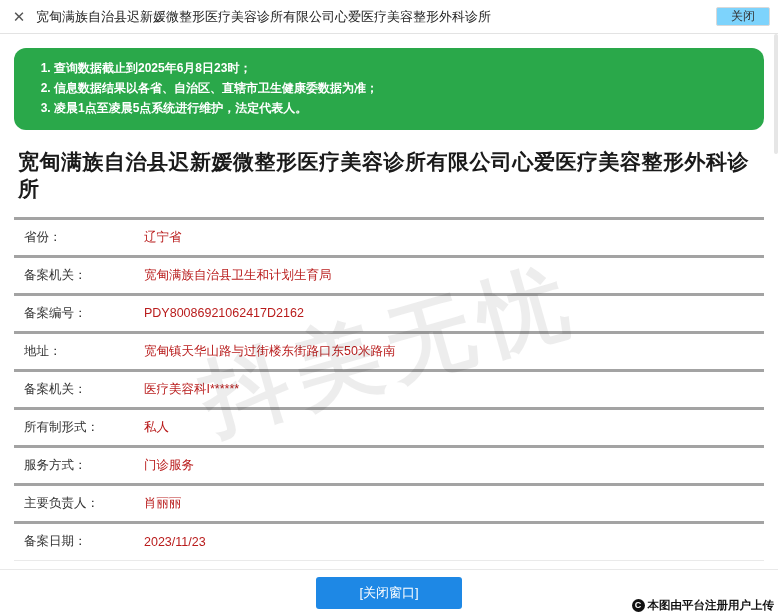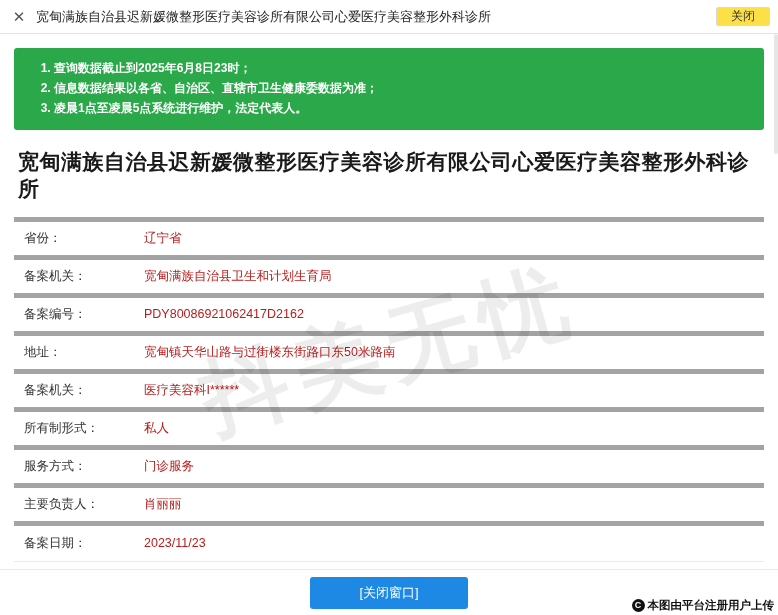--- a/index.html
+++ b/index.html
@@ -35,39 +35,39 @@
     font-size: 13px;
     color: #222;
     white-space: nowrap;
     overflow: hidden;
     text-overflow: ellipsis;
     flex: 1 1 auto;
   }
   .close-btn {
     flex: 0 0 auto;
     border: 1px solid #d9d9d9;
-    background: #fde047;
+    background: #7dd3fc;
     color: #333;
     font-size: 12px;
     padding: 0 14px;
     border-radius: 2px;
     cursor: pointer;
     font-family: "Liberation Sans", sans-serif;
   }
 
   
   .content {
     position: relative;
     padding: 14px 14px 0 14px;
   }
 
   .notice {
     background: #2aa84a;
     color: #ffffff;
-    border-radius: 3px;
+    border-radius: 12px;
     padding: 10px 0 12px 14px;
     font-size: 12px;
     line-height: 20px;
   }
   .notice ol {
     margin: 0;
     padding-left: 26px;
   }
   .notice li {
     margin: 0;
@@ -85,21 +85,21 @@
   }
 
   table.info {
     width: 100%;
     border-collapse: collapse;
     font-size: 12.5px;
     color: #333;
   }
   table.info tr { height: 38px; }
   table.info td {
-    border-top: 5px solid #a3a3a3;
+    border-top: 3px solid #a3a3a3;
     padding: 8px 10px;
     vertical-align: middle;
   }
   table.info tr:last-child td { border-bottom: 1px solid #eaeaea; }
   td.label {
     width: 120px;
     color: #333;
     white-space: nowrap;
   }
   td.value {
@@ -141,21 +141,21 @@
     justify-content: center;
     background: #ffffff;
   }
   .footer-btn {
     background: #1e88e5;
     color: #fff;
     border: none;
     border-radius: 3px;
     font-size: 13px;
     padding: 7px 0;
-    width: 158px;
+    width: 146px;
     cursor: pointer;
     font-family: "Liberation Sans", sans-serif;
   }
   .credit {
     position: absolute;
     right: 4px;
     bottom: 2px;
     font-size: 11.5px;
     color: #111;
     display: flex;

